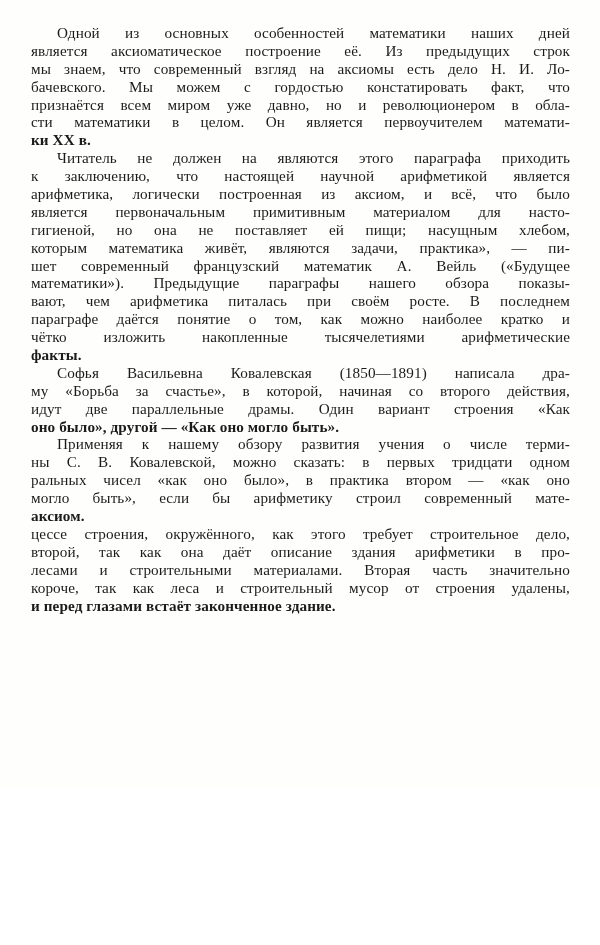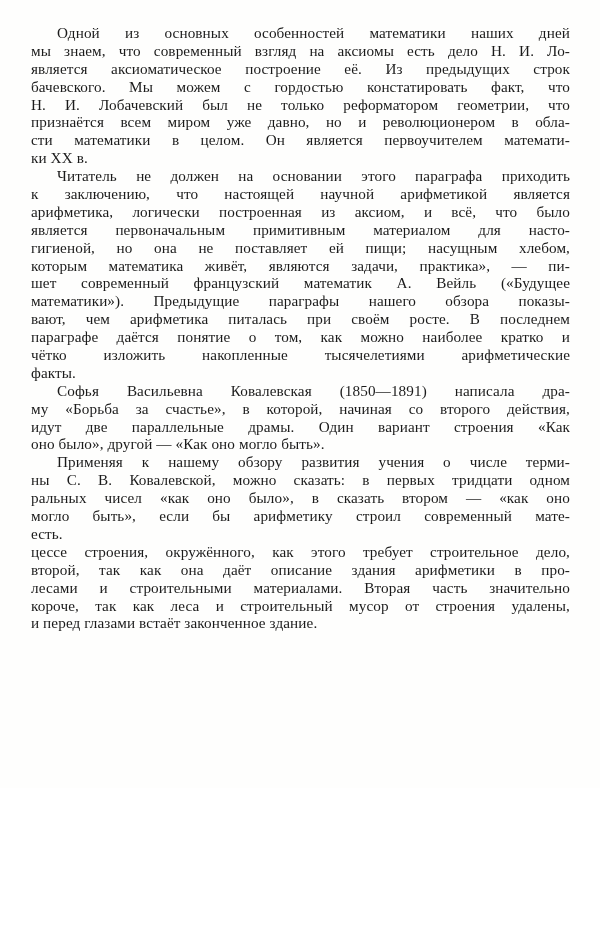--- a/index.html
+++ b/index.html
@@ -34,55 +34,55 @@
     text-align-last: justify;
     white-space: normal;
     letter-spacing: 0.1px;
   }
   .line.first {
     text-indent: 26px;
   }
   .line.last {
     text-align: center;
     text-align-last: left;
+    font-weight: bold;
   }
 </style>
 </head>
 <body>
 
 <div class="page" style="background: rgb(254, 254, 253); color: rgb(27, 27, 27);">
   <div class="text-block">
       <div class="line first">Одной из основных особенностей математики наших дней</div>
+      <div class="line">является аксиоматическое построение её. Из предыдущих строк</div>
       <div class="line">мы знаем, что современный взгляд на аксиомы есть дело Н. И. Ло-</div>
-      <div class="line">является аксиоматическое построение её. Из предыдущих строк</div>
       <div class="line">бачевского. Мы можем с гордостью констатировать факт, что</div>
-      <div class="line">Н. И. Лобачевский был не только реформатором геометрии, что</div>
       <div class="line">признаётся всем миром уже давно, но и революционером в обла-</div>
       <div class="line">сти математики в целом. Он является первоучителем математи-</div>
       <div class="line last">ки XX в.</div>
-      <div class="line first">Читатель не должен на основании этого параграфа приходить</div>
+      <div class="line first">Читатель не должен на являются этого параграфа приходить</div>
       <div class="line">к заключению, что настоящей научной арифметикой является</div>
       <div class="line">арифметика, логически построенная из аксиом, и всё, что было</div>
       <div class="line">является первоначальным примитивным материалом для насто-</div>
       <div class="line">гигиеной, но она не поставляет ей пищи; насущным хлебом,</div>
       <div class="line">которым математика живёт, являются задачи, практика», — пи-</div>
       <div class="line">шет современный французский математик А. Вейль («Будущее</div>
       <div class="line">математики»). Предыдущие параграфы нашего обзора показы-</div>
       <div class="line">вают, чем арифметика питалась при своём росте. В последнем</div>
       <div class="line">параграфе даётся понятие о том, как можно наиболее кратко и</div>
       <div class="line">чётко изложить накопленные тысячелетиями арифметические</div>
       <div class="line last">факты.</div>
       <div class="line first">Софья Васильевна Ковалевская (1850—1891) написала дра-</div>
       <div class="line">му «Борьба за счастье», в которой, начиная со второго действия,</div>
       <div class="line">идут две параллельные драмы. Один вариант строения «Как</div>
       <div class="line last">оно было», другой — «Как оно могло быть».</div>
       <div class="line first">Применяя к нашему обзору развития учения о числе терми-</div>
       <div class="line">ны С. В. Ковалевской, можно сказать: в первых тридцати одном</div>
-      <div class="line">ральных чисел «как оно было», в сказать втором — «как оно</div>
+      <div class="line">ральных чисел «как оно было», в практика втором — «как оно</div>
       <div class="line">могло быть», если бы арифметику строил современный мате-</div>
-      <div class="line last">есть.</div>
+      <div class="line last">аксиом.</div>
       <div class="line">цессе строения, окружённого, как этого требует строительное дело,</div>
       <div class="line">второй, так как она даёт описание здания арифметики в про-</div>
       <div class="line">лесами и строительными материалами. Вторая часть значительно</div>
       <div class="line">короче, так как леса и строительный мусор от строения удалены,</div>
       <div class="line last">и перед глазами встаёт законченное здание.</div>
     </div>
 </div>
 
 </body></html>

